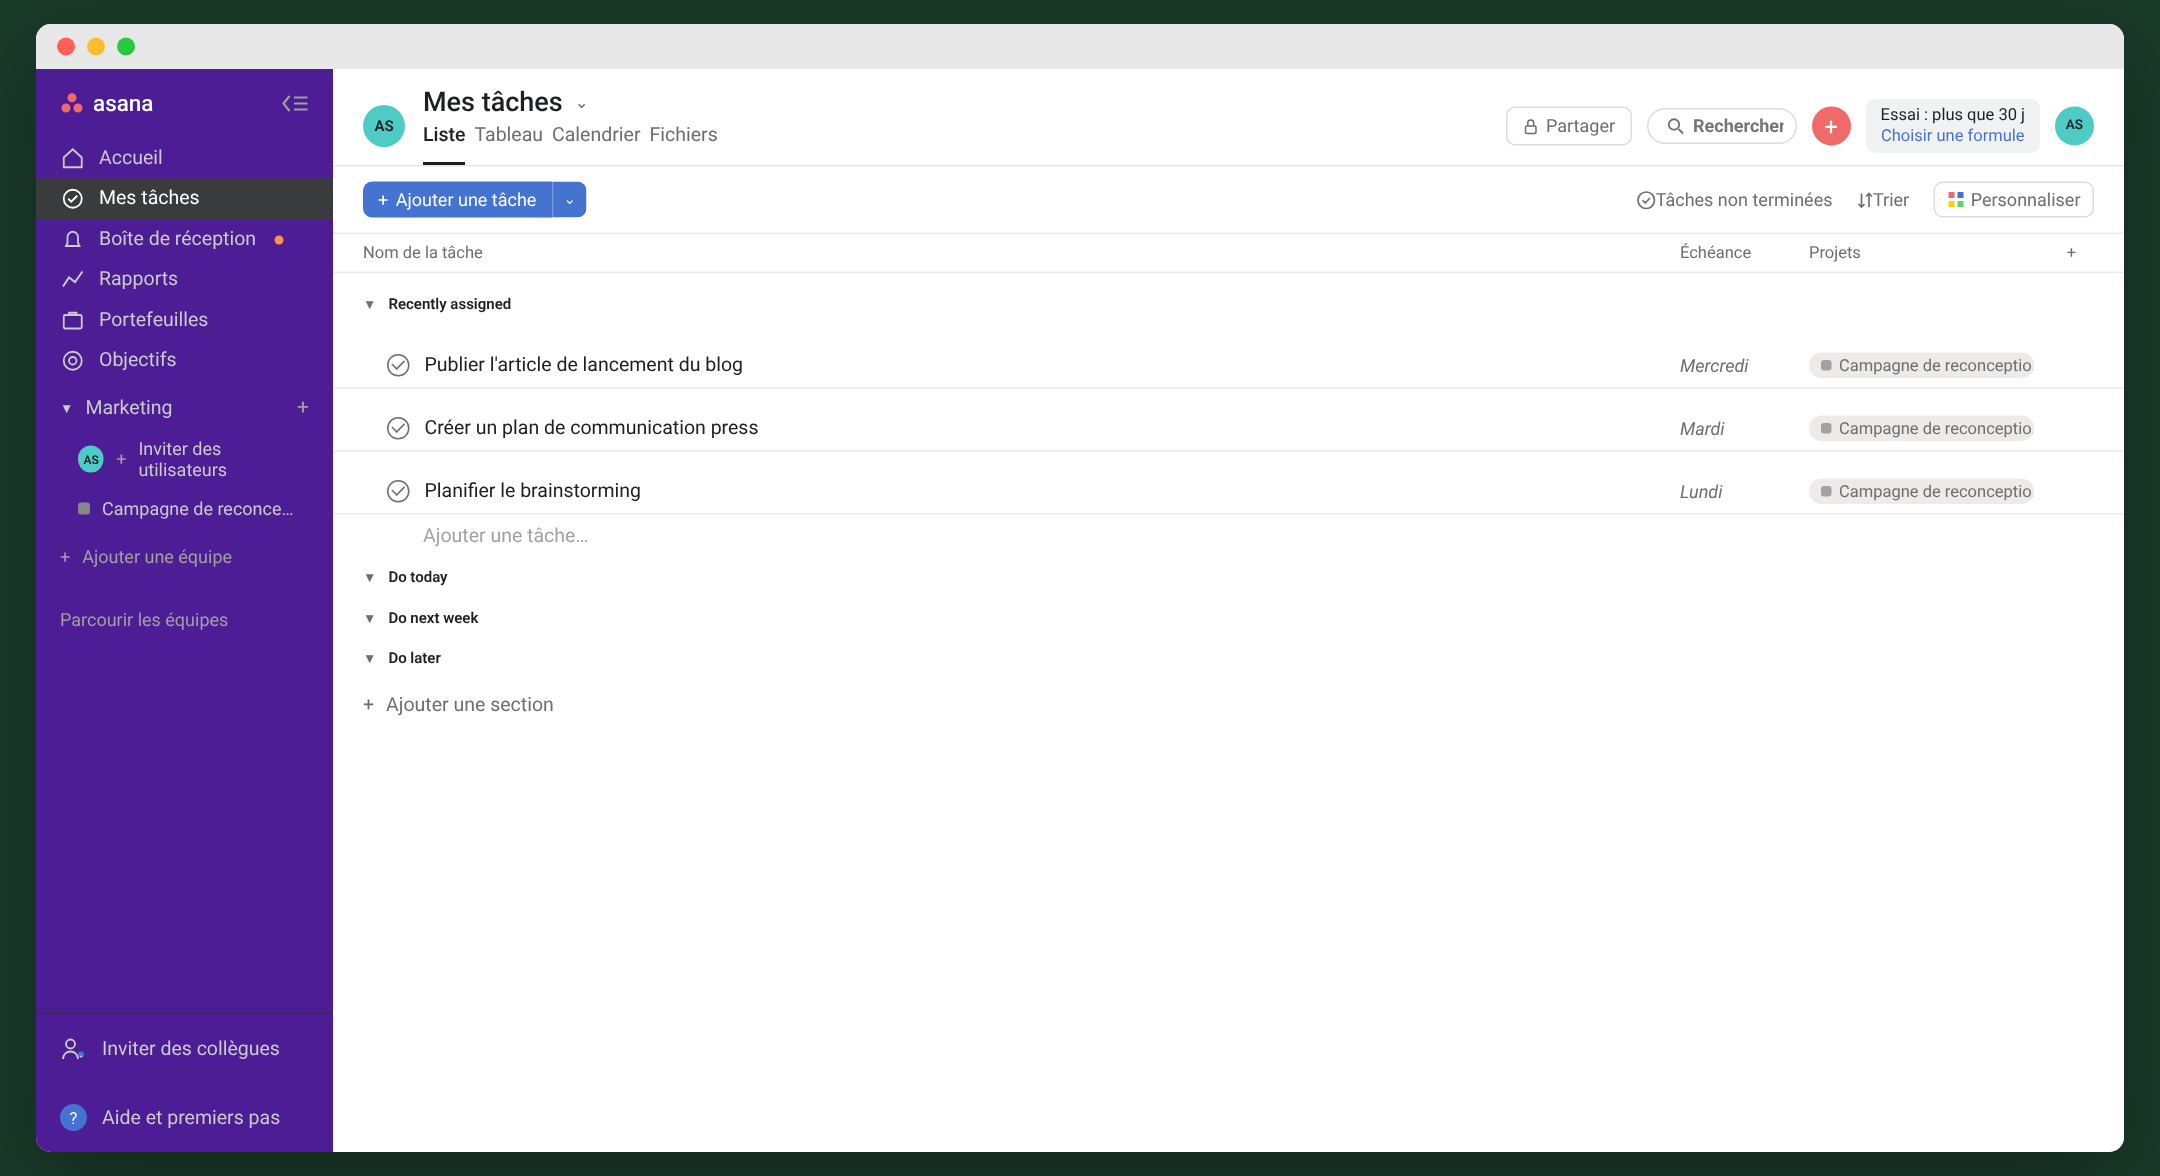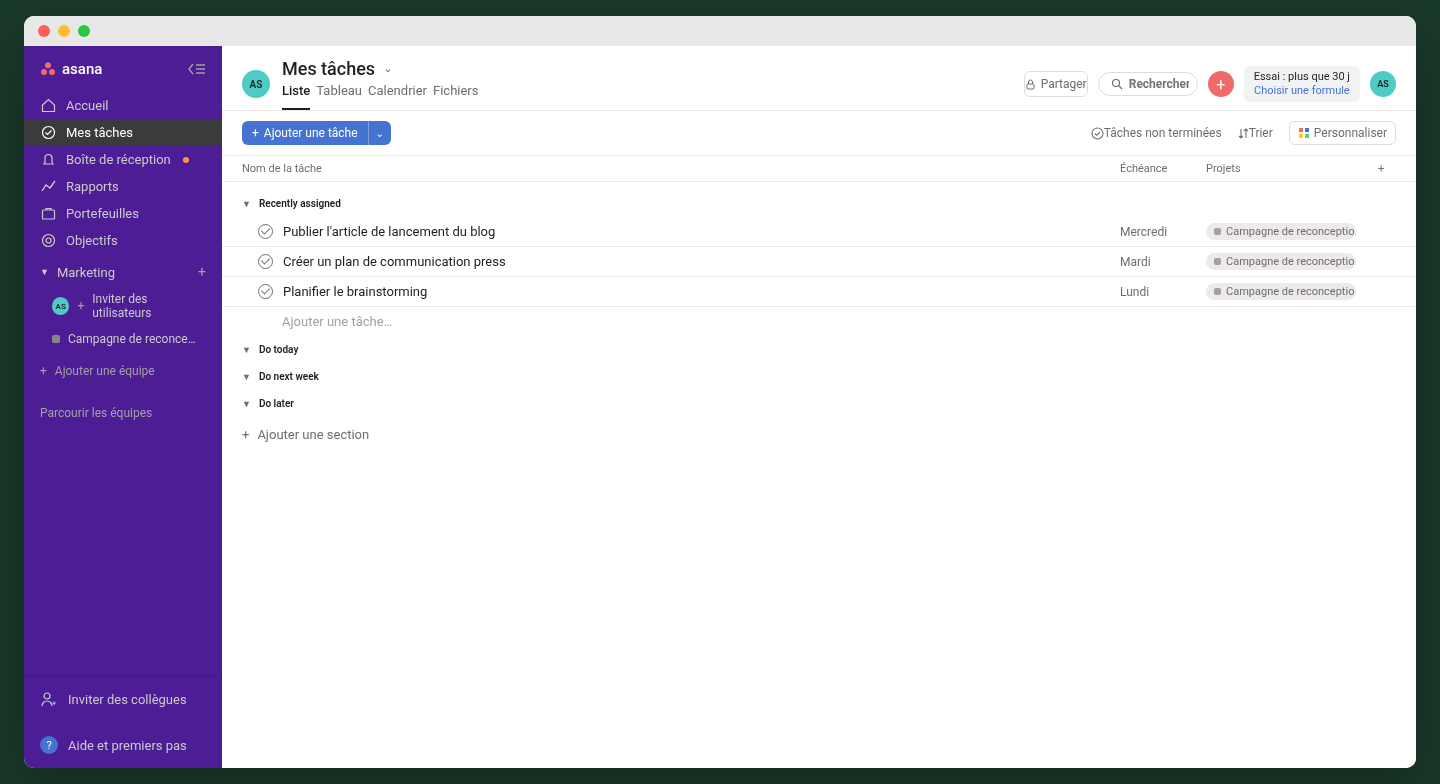--- a/index.html
+++ b/index.html
@@ -45,21 +45,21 @@
 .header-left { display: flex; align-items: center; gap: 12px; }
 .avatar-med { width: 28px; height: 28px; border-radius: 50%; background: #4ecbc4; color: #1e1f21; font-size: 10px; display: inline-flex; align-items: center; justify-content: center; font-weight: 600; }
 .title-block { display: flex; flex-direction: column; gap: 4px; }
 .title-row { display: flex; align-items: center; gap: 8px; }
 .page-title { font-size: 18px; font-weight: 500; color: #1e1f21; }
 .title-caret { color: #6d6e6f; font-size: 11px; }
 .view-tabs { display: flex; gap: 6px; font-size: 13px; color: #6d6e6f; }
 .view-tab { padding-bottom: 10px; cursor: pointer; }
 .view-tab.active { color: #1e1f21; font-weight: 500; border-bottom: 2px solid #1e1f21; }
 .header-right { display: flex; align-items: center; gap: 10px; }
-.share-btn { display: flex; align-items: center; gap: 5px; border: 1px solid #ddd; border-radius: 6px; padding: 5px 0; font-size: 12px; cursor: pointer; background: #fff; color: #6d6e6f; }
+.share-btn { display: flex; align-items: center; gap: 5px; border: 1px solid #ddd; border-radius: 6px; padding: 5px 10px; font-size: 12px; cursor: pointer; background: #fff; color: #6d6e6f; }
 .search-box { display: flex; align-items: center; gap: 6px; border: 1px solid #ddd; border-radius: 14px; padding: 4px 12px; width: 100px; }
 .search-box input { border: none; outline: none; font-size: 12px; width: 60px; font-weight: bold; }
 .add-circle { width: 26px; height: 26px; border-radius: 50%; background: #f06a6a; color: #fff; display: inline-flex; align-items: center; justify-content: center; font-size: 16px; cursor: pointer; }
 .trial-box { background: #f1f2f4; border-radius: 6px; padding: 4px 10px; text-align: center; font-size: 11px; line-height: 1.3; cursor: pointer; }
 .trial-box .line1 { color: #1e1f21; }
 .trial-box .line2 { color: #4573d2; }
 .avatar-tiny { width: 26px; height: 26px; border-radius: 50%; background: #4ecbc4; color: #1e1f21; font-size: 9px; display: inline-flex; align-items: center; justify-content: center; font-weight: 600; cursor: pointer; }
 
 
 .toolbar { display: flex; align-items: center; justify-content: space-between; padding: 10px 20px; }
@@ -75,26 +75,26 @@
 .col-name { flex: 1; }
 .col-due { width: 86px; }
 .col-proj { width: 160px; }
 .col-add { width: 30px; text-align: center; }
 
 
 .content { padding: 8px 0; overflow-y: auto; }
 .section-row { display: flex; align-items: center; gap: 8px; padding: 8px 20px; cursor: pointer; }
 .section-caret { color: #6d6e6f; font-size: 9px; }
 .section-title { font-size: 10px; font-weight: 600; color: #1e1f21; }
-.task-row { display: flex; align-items: center; padding: 6px 20px 6px 36px; border-bottom: 1px solid #edeae9; font-size: 13px; }
+.task-row { display: flex; align-items: center; padding: 6px 20px 6px 36px; border-bottom: 1px solid #edeae9; font-size: 13px; margin-top: 12px; }
 .task-row:first-of-type { border-top: 1px solid #edeae9; }
 .check-circle { width: 15px; height: 15px; border: 1.3px solid #6d6e6f; border-radius: 50%; margin-right: 10px; flex-shrink: 0; position: relative; }
 .check-circle::after { content: ""; position: absolute; left: 4px; top: 1px; width: 4px; height: 7px; border: solid #6d6e6f; border-width: 0 1.3px 1.3px 0; transform: rotate(45deg); }
 .task-name { flex: 1; color: #1e1f21; cursor: pointer; }
-.task-due { width: 86px; color: #6d6e6f; font-size: 12px; }
+.task-due { width: 86px; color: #6d6e6f; font-size: 12px; font-style: italic; }
 .task-proj { width: 160px; }
 .proj-pill { display: inline-flex; align-items: center; gap: 5px; background: #edeae9; border-radius: 10px; padding: 2px 8px; font-size: 11px; color: #6d6e6f; max-width: 150px; overflow: hidden; white-space: nowrap; }
 .proj-pill-dot { width: 7px; height: 7px; border-radius: 2px; background: #a2a0a2; flex-shrink: 0; }
 .task-extra { width: 30px; }
 .add-task-inline { padding: 7px 20px 7px 60px; color: #a2a0a2; font-size: 13px; cursor: text; }
 .add-section-row { display: flex; align-items: center; gap: 8px; padding: 10px 20px; color: #6d6e6f; font-size: 13px; cursor: pointer; }
 
 svg { display: block; }
 </style>
 </head>

